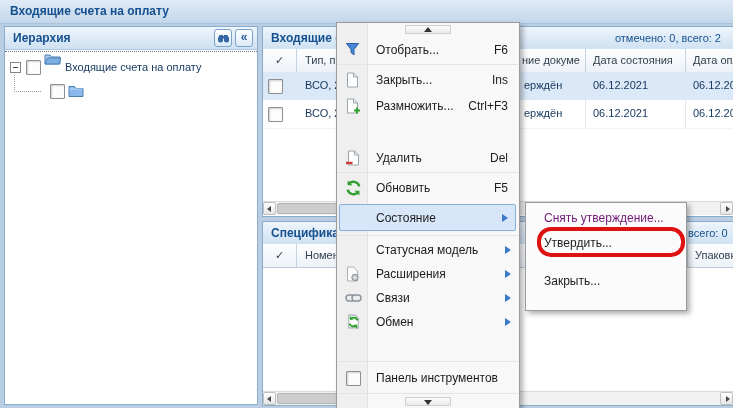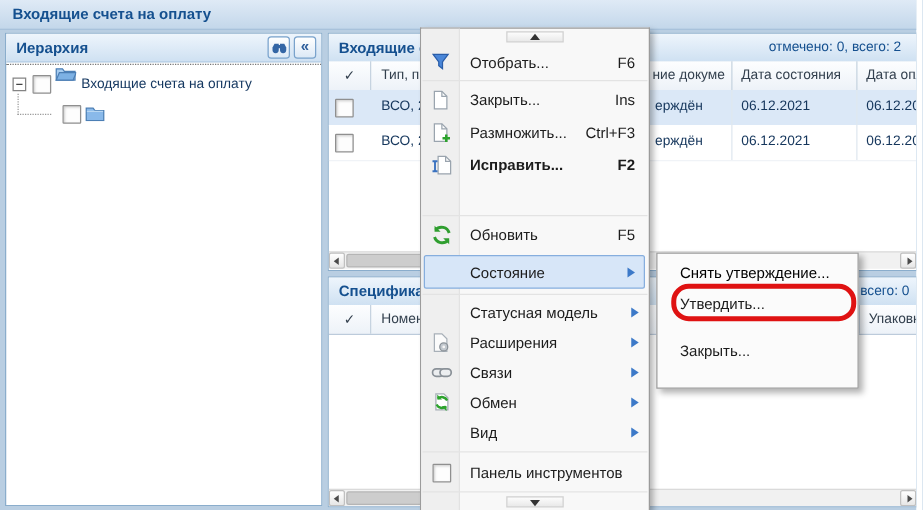--- a/index.html
+++ b/index.html
@@ -34,21 +34,21 @@
   .marrow{position:absolute;right:7px;top:50%;margin-top:-4px;width:0;height:0;border-left:6px solid #3c79c8;border-top:4px solid transparent;border-bottom:4px solid transparent}
   .msep{position:absolute;left:1px;right:1px;height:1px;background:#e3e3e3}
   .mhl{position:absolute;left:2px;right:3px;height:27px;line-height:27px;background:#d7e6f8;border:1px solid #86aede;border-radius:2px;box-sizing:border-box;font-size:12px;color:#1c1c1c}
   .mhl .lbl{position:absolute;left:36px}
   .scrollbtn{position:absolute;left:50%;width:46px;margin-left:-23px;height:9px;background:linear-gradient(#fcfcfc,#e9e9e9);border:1px solid #cfcfcf;box-sizing:border-box}
   .scrollbtn .up{position:absolute;left:50%;margin-left:-4px;top:1px;width:0;height:0;border-bottom:5px solid #333;border-left:4px solid transparent;border-right:4px solid transparent}
   .scrollbtn .down{position:absolute;left:50%;margin-left:-4px;top:2px;width:0;height:0;border-top:5px solid #333;border-left:4px solid transparent;border-right:4px solid transparent}
   .submenu{position:absolute;left:525px;top:202px;width:160px;height:107px;background:#fbfbfb;border:1px solid #9b9b9b;box-shadow:3px 3px 5px rgba(0,0,0,.3);z-index:20}
   .smi{position:absolute;left:1px;right:1px;height:25px;line-height:25px;font-size:12px;color:#1c1c1c}
   .smi .lbl{position:absolute;left:17px}
-  .smi.dis{color:#000000}
+  .smi.dis{color:#701a75}
   .red-annot{position:absolute;left:537px;top:227px;width:148px;height:30px;border:4px solid #df1212;border-radius:14px;box-sizing:border-box;z-index:40}
 </style>
 </head>
 <body>
 
 <div class="app">
 
   <div class="titlebar">
     <span>Входящие счета на оплату</span>
   </div>
@@ -185,30 +185,30 @@
     <div class="mi" style="top:70px">
       <svg class="micon" width="16" height="17">
           <path d="M2.5 1.5h6l4 4v10h-10z" fill="#fff" stroke="#9aa4ae"></path>
           <path d="M8.5 1.5v4h4" fill="none" stroke="#9aa4ae"></path>
           <path d="M9 13h6M12 10v6" stroke="#2da32d" stroke-width="2"></path>
         </svg>
       <span class="lbl">Размножить...</span>
       <span class="sc">Ctrl+F3</span>
     </div>
 
-    <div class="mi" style="top:96px;font-weight:bold">
-      <svg class="micon" width="17" height="17">
-          <path d="M5.5 1.5h6l4 4v10h-10z" fill="#fff" stroke="#9aa4ae"></path>
-          <path d="M11.5 1.5v4h4" fill="none" stroke="#9aa4ae"></path>
-          <path d="M1 5.5h4M3 5.5v8M1 13.5h4" stroke="#3a72c0" stroke-width="1.5" fill="none"></path>
-        </svg>
-      <span class="lbl">Исправить...</span>
-      <span class="sc">F2</span>
-    </div>
-
+
+    <div class="mi" style="top:122px">
+      <svg class="micon" width="15" height="17">
+          <path d="M3.5 1.5h6l4 4v10h-10z" fill="#fff" stroke="#9aa4ae"></path>
+          <path d="M9.5 1.5v4h4" fill="none" stroke="#9aa4ae"></path>
+          <path d="M1 13.5h6.5" stroke="#d23b3b" stroke-width="2.5"></path>
+        </svg>
+      <span class="lbl">Удалить</span>
+      <span class="sc">Del</span>
+    </div>
     <div class="msep" style="top:149px"></div>
 
     <div class="mi" style="top:152px">
       <svg class="micon" width="16" height="16" viewBox="0 0 16 16">
         <path d="M13.5 6.5A6 6 0 0 0 3.2 4.2" fill="none" stroke="#2f9e2f" stroke-width="2.2"></path>
         <path d="M2.5 1v4.5H7z" fill="#2f9e2f"></path>
         <path d="M2.5 9.5A6 6 0 0 0 12.8 11.8" fill="none" stroke="#2f9e2f" stroke-width="2.2"></path>
         <path d="M13.5 15v-4.5H9z" fill="#2f9e2f"></path>
       </svg>
       <span class="lbl">Обновить</span>
@@ -250,24 +250,20 @@
         <path d="M3.5 1.5h6l3 3v9h-9z" fill="#fff" stroke="#a8b0b8"></path>
         <path d="M12 6.5A4.5 4.5 0 0 0 5 5" fill="none" stroke="#2da32d" stroke-width="1.8"></path>
         <path d="M4.5 2v3.8h3.6z" fill="#2da32d"></path>
         <path d="M4 9.5A4.5 4.5 0 0 0 11 11" fill="none" stroke="#2da32d" stroke-width="1.8"></path>
         <path d="M11.5 14.5v-3.8H7.9z" fill="#2da32d"></path>
       </svg>
       <span class="lbl">Обмен</span>
       <div class="marrow"></div>
     </div>
 
-    <div class="mi" style="top:311px;height:24px;line-height:24px">
-      <span class="lbl">Вид</span>
-      <div class="marrow"></div>
-    </div>
     <div class="msep" style="top:338px"></div>
 
     <div class="mi" style="top:341px;height:28px;line-height:28px">
       <div class="cb" style="left:8px;top:7px"></div>
       <span class="lbl">Панель инструментов</span>
     </div>
     <div class="msep" style="top:370px"></div>
 
     <div class="scrollbtn" style="top:374px">
         <div class="down"></div>

